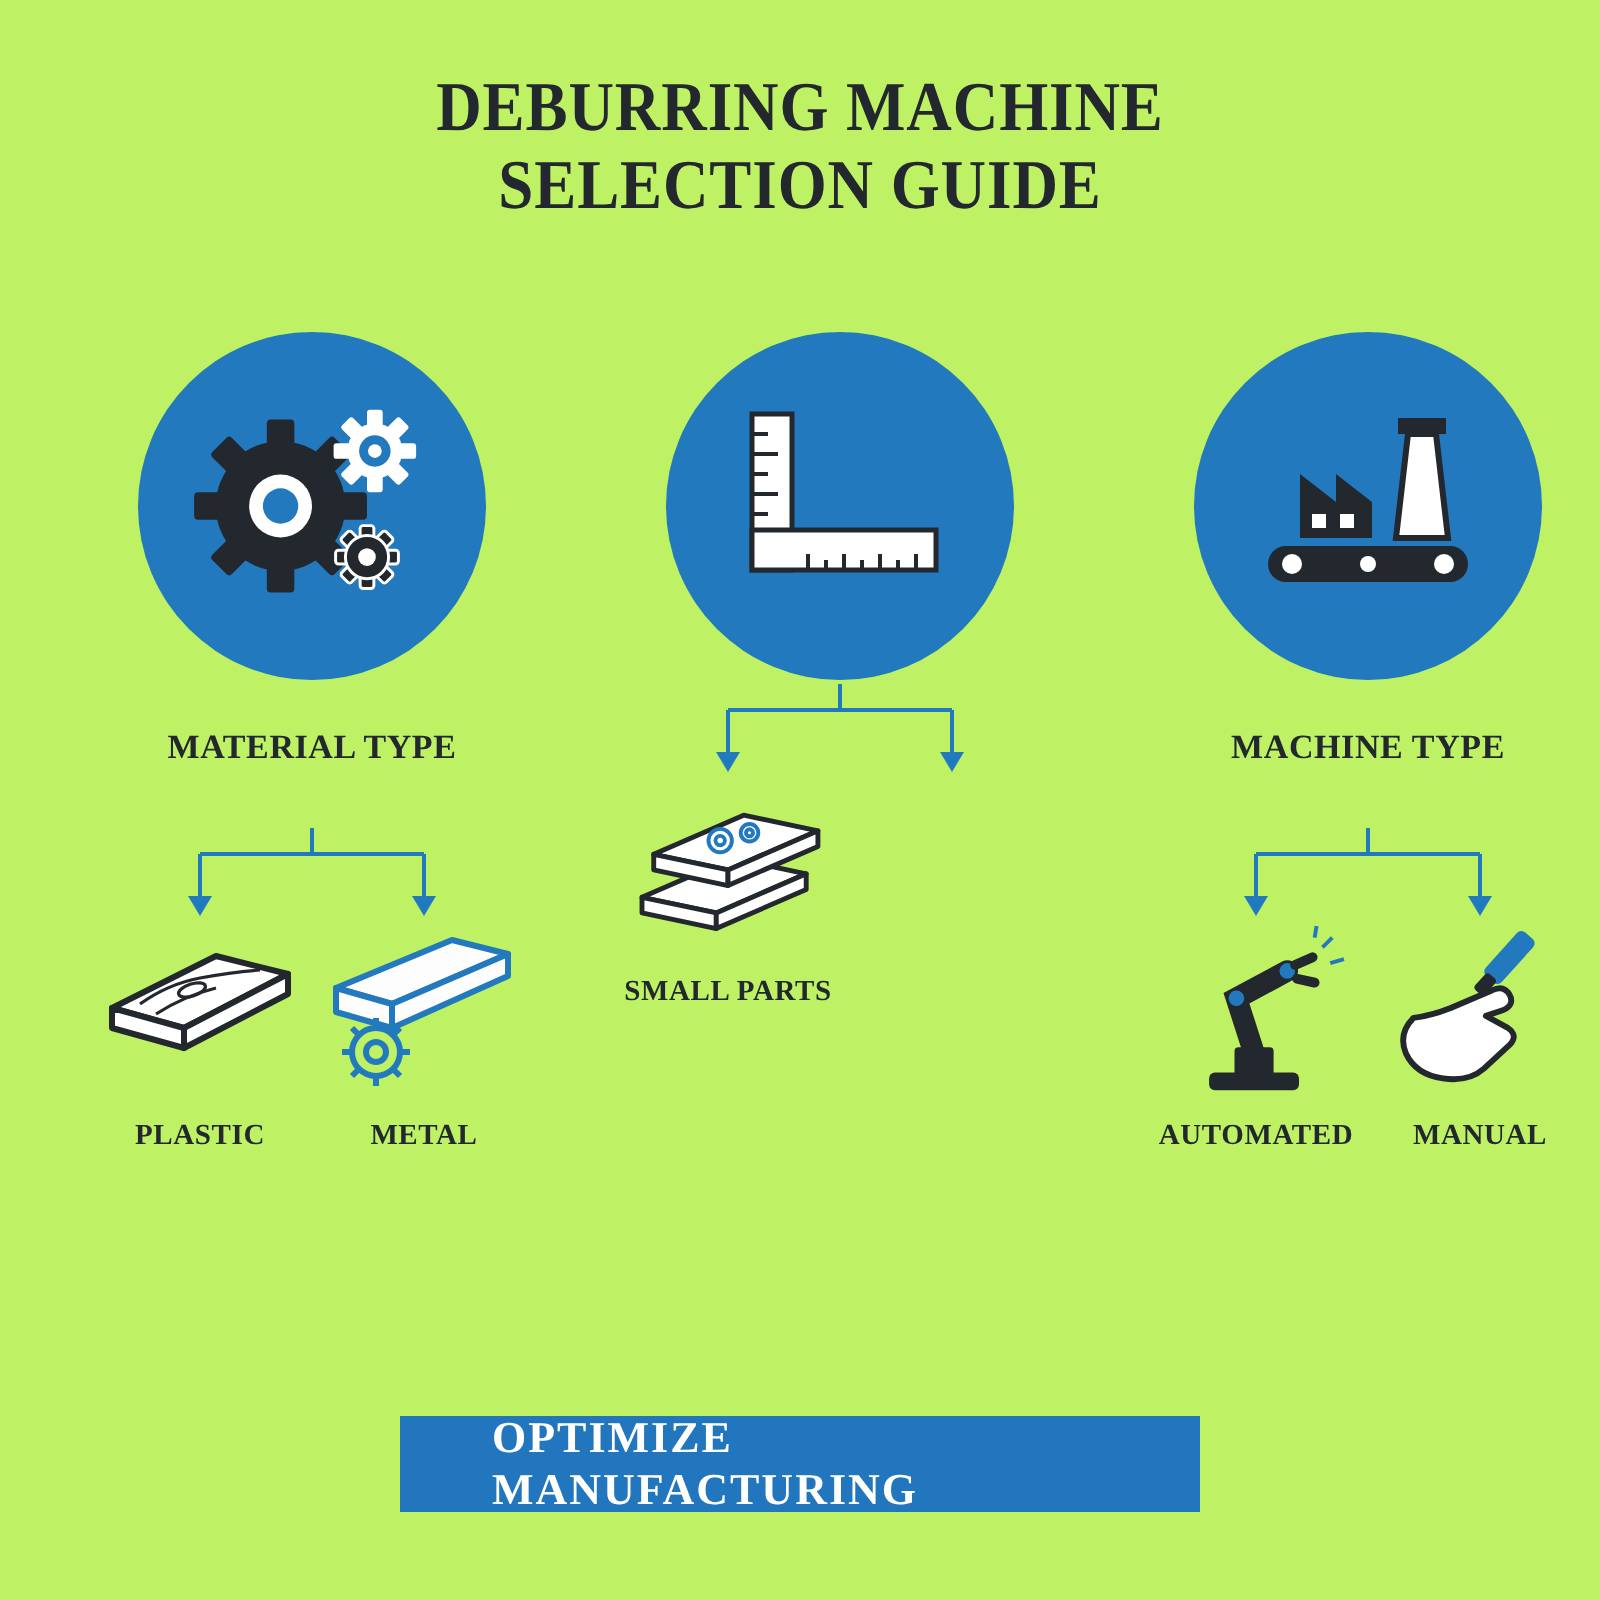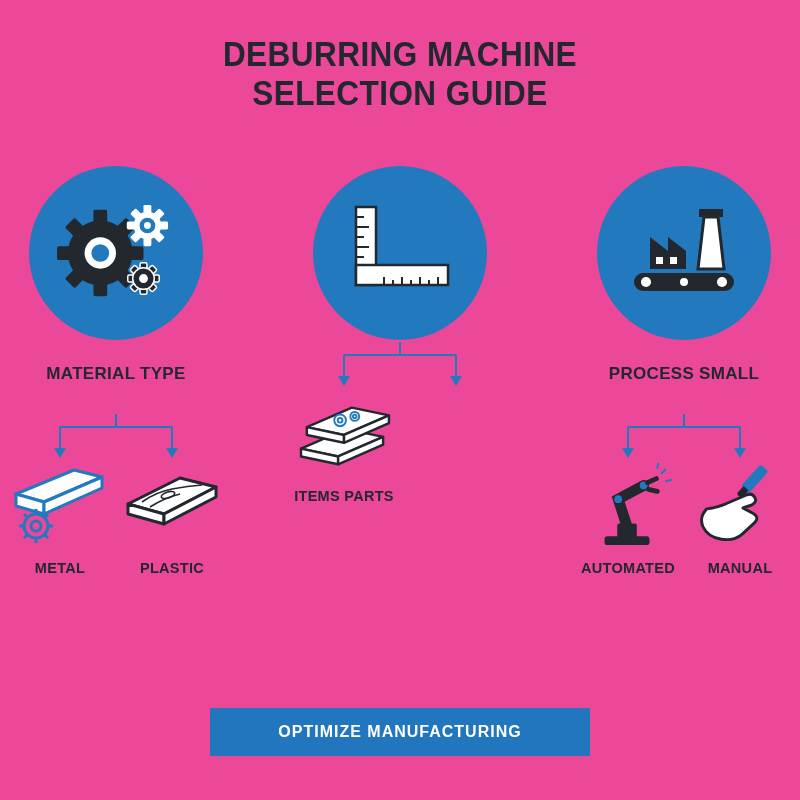--- a/index.html
+++ b/index.html
@@ -1,48 +1,48 @@
 <!DOCTYPE html>
 <html><head>
 <meta charset="utf-8">
 <style>
   html,body{margin:0;padding:0;background:#eceeef;}
   .page{
     position:relative;width:800px;height:800px;margin:0 auto;
-    background:#ec4899;overflow:hidden;
-    font-family:Liberation Sans, sans-serif;color:#23282e;
+    background:#bef264;overflow:hidden;
+    font-family:Liberation Serif, serif;color:#23282e;
   }
   .title{
     margin:0;padding-top:34px;text-align:center;
     font-size:35px;line-height:1.12;font-weight:800;
     letter-spacing:.5px;text-transform:uppercase;
     transform:scaleX(.9);transform-origin:50% 0;
   }
-  .columns{display:flex;justify-content:space-between;gap:11px;margin-top:54px;}
+  .columns{display:flex;justify-content:flex-end;gap:32px;margin-top:54px;margin-left:40px;}
   .column{width:232px;display:flex;flex-direction:column;align-items:center;}
   .circle{
     width:174px;height:174px;border-radius:50%;background:#2279be;
     display:flex;align-items:center;justify-content:center;flex:0 0 auto;
   }
   .col-label{
     margin-top:24px;height:48px;max-width:160px;
     display:flex;align-items:flex-start;justify-content:center;text-align:center;
     font-size:17px;font-weight:800;letter-spacing:.3px;line-height:1.2;
   }
   .connector{display:block;margin-top:2px;}
   .options{display:flex;width:224px;margin-top:2px;}
   .option{width:112px;display:flex;flex-direction:column;align-items:center;}
   .opt-icon{height:86px;display:flex;align-items:flex-end;justify-content:center;}
   .opt-label{margin-top:12px;font-size:14.5px;font-weight:800;letter-spacing:.3px;text-align:center;}
   .footer-banner{
     position:absolute;top:708px;left:50%;transform:translateX(-50%);
     background:#2176bd;color:#ffffff;
     min-width:380px;height:48px;box-sizing:border-box;
     display:flex;align-items:center;justify-content:center;
-    font-size:16px;font-weight:800;letter-spacing:1px;padding:0 46px;
+    font-size:22px;font-weight:800;letter-spacing:1px;padding:0 46px;
   }
 </style>
 </head>
 <body>
 
 <div class="page">
 
   <h1 class="title"><span>DEBURRING MACHINE</span><br><span>SELECTION GUIDE</span></h1>
 
   <div class="columns">
@@ -87,50 +87,50 @@
       <div class="col-label">MATERIAL TYPE</div>
       <svg class="connector" width="224" height="46" viewBox="0 0 224 46">
         <path d="M112,0 V13 M56,13 H168 M56,13 V34 M168,13 V34" stroke="#2279be" stroke-width="2" fill="none"></path>
         <polygon points="50,34 62,34 56,44" fill="#2279be"></polygon>
         <polygon points="162,34 174,34 168,44" fill="#2279be"></polygon>
       </svg>
       <div class="options">
         <div class="option">
           <div class="opt-icon">
             <svg width="100" height="86" viewBox="0 0 100 86">
+              <g fill="#ffffff" stroke="#23282e" stroke-width="3" stroke-linejoin="round">
+                <polygon points="6,42 58,16 94,25 42,52"></polygon>
+                <polygon points="6,42 42,52 42,62 6,52"></polygon>
+                <polygon points="42,52 94,25 94,35 42,62"></polygon>
+              </g>
+              <g fill="none" stroke="#23282e" stroke-width="1.6">
+                <path d="M20,40 Q34,30 50,27 T80,23"></path>
+                <path d="M28,45 Q42,36 58,32"></path>
+                <ellipse cx="46" cy="33" rx="7" ry="3" transform="rotate(-18 46 33)"></ellipse>
+              </g>
+            </svg>
+          </div>
+          <div class="opt-label">PLASTIC</div>
+        </div>
+        <div class="option">
+          <div class="opt-icon">
+            <svg width="100" height="86" viewBox="0 0 100 86">
               <g fill="#fdfdfd" stroke="#2279be" stroke-width="3" stroke-linejoin="round">
                 <polygon points="6,32 64,8 92,15 34,40"></polygon>
                 <polygon points="6,32 34,40 34,52 6,44"></polygon>
                 <polygon points="34,40 92,15 92,26 34,52"></polygon>
               </g>
               <g stroke="#2279be" stroke-width="3" fill="none">
                 <circle cx="26" cy="64" r="12"></circle>
                 <circle cx="26" cy="64" r="5"></circle>
                 <path d="M26,52 V47 M26,76 V81 M14,64 H9 M38,64 H43 M34.5,55.5 L38,52 M17.5,72.5 L14,76 M34.5,72.5 L38,76 M17.5,55.5 L14,52"></path>
               </g>
             </svg>
           </div>
           <div class="opt-label">METAL</div>
-        </div>
-        <div class="option">
-          <div class="opt-icon">
-            <svg width="100" height="86" viewBox="0 0 100 86">
-              <g fill="#ffffff" stroke="#23282e" stroke-width="3" stroke-linejoin="round">
-                <polygon points="6,42 58,16 94,25 42,52"></polygon>
-                <polygon points="6,42 42,52 42,62 6,52"></polygon>
-                <polygon points="42,52 94,25 94,35 42,62"></polygon>
-              </g>
-              <g fill="none" stroke="#23282e" stroke-width="1.6">
-                <path d="M20,40 Q34,30 50,27 T80,23"></path>
-                <path d="M28,45 Q42,36 58,32"></path>
-                <ellipse cx="46" cy="33" rx="7" ry="3" transform="rotate(-18 46 33)"></ellipse>
-              </g>
-            </svg>
-          </div>
-          <div class="opt-label">PLASTIC</div>
         </div>
       </div>
     </section>
 
     <section class="column">
       <div class="circle">
         <svg width="112" height="100" viewBox="0 0 112 100">
           <g fill="#ffffff" stroke="#23282e" stroke-width="2.5">
             <rect x="12" y="4" width="20" height="78"></rect>
             <rect x="12" y="62" width="92" height="20"></rect>
@@ -159,40 +159,40 @@
                 <polygon points="52,46 98,26 98,34 52,54"></polygon>
               </g>
               <g fill="none" stroke="#2279be" stroke-width="2">
                 <circle cx="48" cy="31" r="6"></circle>
                   <circle cx="48" cy="31" r="2.4"></circle>
                 <circle cx="63" cy="27" r="4.5"></circle>
                   <circle cx="63" cy="27" r="1.8"></circle>
               </g>
             </svg>
           </div>
-          <div class="opt-label">ITEMS PARTS</div>
+          <div class="opt-label">SMALL PARTS</div>
         </div>
       </div>
     </section>
 
     <section class="column">
       <div class="circle">
         <svg width="116" height="104" viewBox="0 0 116 104">
           <rect x="73" y="8" width="24" height="8" fill="#23282e"></rect>
           <polygon points="78,16 92,16 98,68 72,68" fill="#ffffff" stroke="#23282e" stroke-width="3"></polygon>
           <path d="M24,68 V36 L42,50 V36 L60,50 V68 Z" fill="#23282e"></path>
           <rect x="30" y="56" width="7" height="7" fill="#ffffff"></rect>
           <rect x="44" y="56" width="7" height="7" fill="#ffffff"></rect>
           <rect x="8" y="72" width="100" height="18" rx="9" fill="#23282e"></rect>
           <circle cx="20" cy="81" r="5" fill="#ffffff"></circle>
           <circle cx="58" cy="81" r="4" fill="#ffffff"></circle>
           <circle cx="96" cy="81" r="5" fill="#ffffff"></circle>
         </svg>
       </div>
-      <div class="col-label">PROCESS SMALL</div>
+      <div class="col-label">MACHINE TYPE</div>
       <svg class="connector" width="224" height="46" viewBox="0 0 224 46">
         <path d="M112,0 V13 M56,13 H168 M56,13 V34 M168,13 V34" stroke="#2279be" stroke-width="2" fill="none"></path>
         <polygon points="50,34 62,34 56,44" fill="#2279be"></polygon>
         <polygon points="162,34 174,34 168,44" fill="#2279be"></polygon>
       </svg>
       <div class="options">
         <div class="option">
           <div class="opt-icon">
             <svg width="100" height="86" viewBox="0 0 100 88">
               <rect x="26" y="76" width="46" height="9" rx="3" fill="#23282e"></rect>

